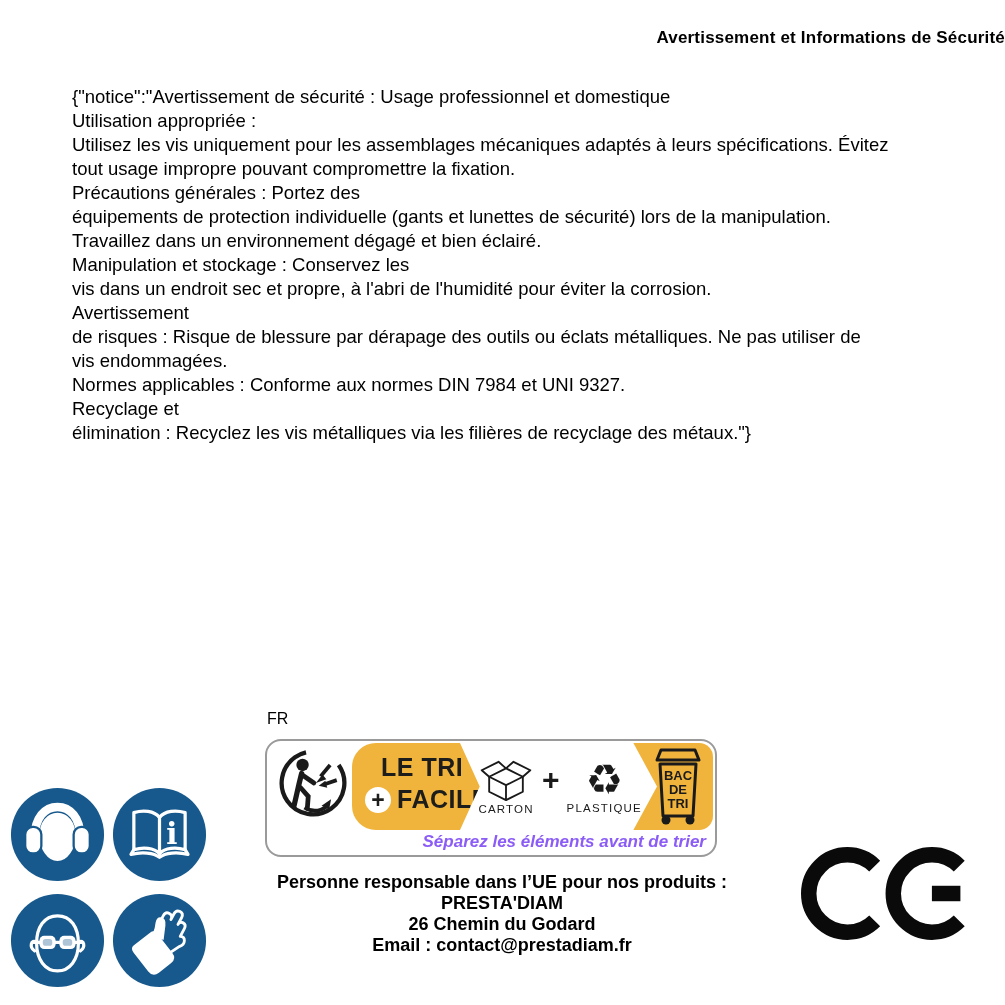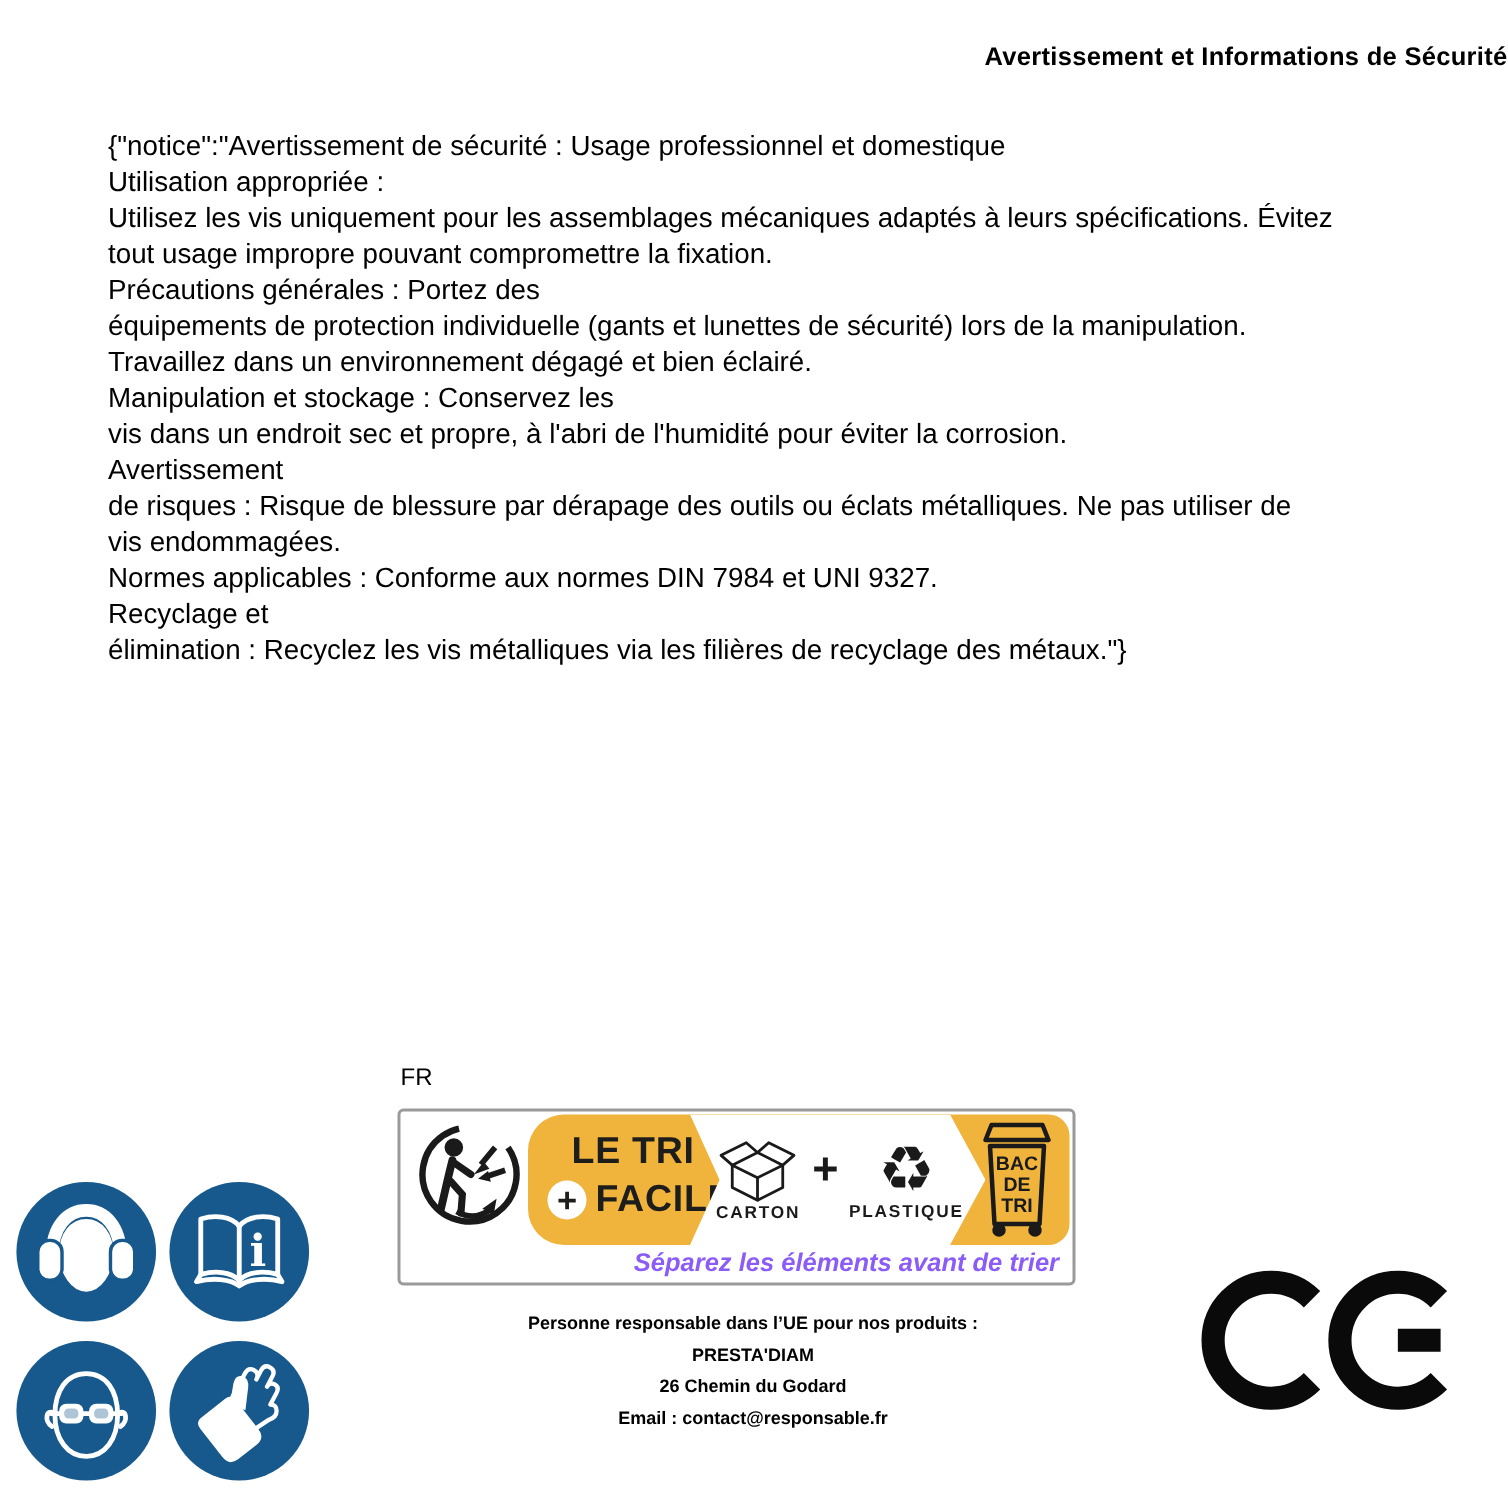--- a/index.html
+++ b/index.html
@@ -18,21 +18,21 @@
   
   .picto{position:absolute;width:95px;height:95px;}
   .picto.p1{left:10px;top:787px;}
   .picto.p2{left:112px;top:787px;}
   .picto.p3{left:10px;top:893px;}
   .picto.p4{left:112px;top:893px;}
   
   .fr-code{position:absolute;left:267px;top:710px;font-size:16px;font-weight:normal;}
   .infotri{
     position:absolute;left:265px;top:739px;width:452px;height:118px;
-    background:#fff;border:2px solid #9a9a9a;border-radius:4px;box-sizing:border-box;
+    background:#fff;border:2px solid #9a9a9a;border-radius:16px;box-sizing:border-box;
   }
   .triman{position:absolute;left:8px;top:4px;}
   .yellow-band{
     position:absolute;left:85px;top:2px;width:361px;height:87px;
     background:#f0b43c;border-radius:24px 14px 14px 24px;
   }
   .letri{position:absolute;left:98px;top:12px;color:#1d1d1b;font-weight:800;}
   .letri-l1{font-size:25px;letter-spacing:.5px;margin-left:16px;}
   .letri-row{display:flex;align-items:center;margin-top:3px;}
   .plus-circle{
@@ -40,32 +40,32 @@
     font-size:23px;font-weight:900;line-height:26px;text-align:center;flex:0 0 auto;
   }
   .letri-l2{font-size:25px;letter-spacing:.5px;margin-left:6px;}
   .white-chev{
     position:absolute;left:193px;top:2px;width:197px;height:87px;background:#fff;
     clip-path:polygon(0% 0%, 88% 0%, 100% 50%, 88% 100%, 0% 100%, 10% 50%);
     display:flex;align-items:center;justify-content:center;gap:7px;
     padding:0 24px 0 26px;box-sizing:border-box;
   }
   .material{display:flex;flex-direction:column;align-items:center;}
-  .material-label{font-size:11.5px;font-weight:bold;letter-spacing:1.2px;color:#1a1a1a;margin-top:1px;}
+  .material-label{font-size:11.5px;font-weight:normal;letter-spacing:1.2px;color:#1a1a1a;margin-top:1px;}
   .mat-plus{font-size:30px;font-weight:900;color:#1a1a1a;padding-bottom:14px;}
   .recycle-glyph{font-size:42px;line-height:42px;color:#1a1a1a;font-family:"DejaVu Sans",sans-serif;}
   .bin{position:absolute;left:385px;top:5px;}
   .separez{
     position:absolute;right:9px;top:91px;font-style:italic;font-weight:bold;
     font-size:17px;color:#8b5cf6;
   }
   
   .address{
     position:absolute;left:252px;top:872px;width:500px;text-align:center;
-    font-size:12px;font-weight:bold;line-height:21px;
+    font-size:18px;font-weight:bold;line-height:21px;
   }
   
   .ce{position:absolute;left:800px;top:845px;}
 </style>
 </head>
 <body>
 
 <div class="page-title">Avertissement et Informations de Sécurité</div>
 
 <div class="notice-text">{"notice":"Avertissement de sécurité : Usage professionnel et domestique
@@ -187,21 +187,21 @@
     <text x="26" y="62" text-anchor="middle" font-size="13" font-weight="bold" font-family="Liberation Sans, sans-serif" fill="#1a1a1a">TRI</text>
   </svg>
 
   <div class="separez">Séparez les éléments avant de trier</div>
 </div>
 
 <div class="address">
   <div>Personne responsable dans l’UE pour nos produits :</div>
   <div>PRESTA'DIAM</div>
   <div>26 Chemin du Godard</div>
-  <div>Email : contact@responsable.fr</div>
+  <div>Email : contact@prestadiam.fr</div>
 </div>
 
 <svg class="ce" viewBox="0 0 178 97" width="172" height="97">
   <g stroke="#0a0a0a" stroke-width="16" fill="none">
     <path d="M 77.3 20.2 A 40 40 0 1 0 77.3 76.8"></path>
     <path d="M 164.8 20.2 A 40 40 0 1 0 164.8 76.8"></path>
     <path d="M 136.5 48.5 H 166"></path>
   </g>
 </svg>
 

